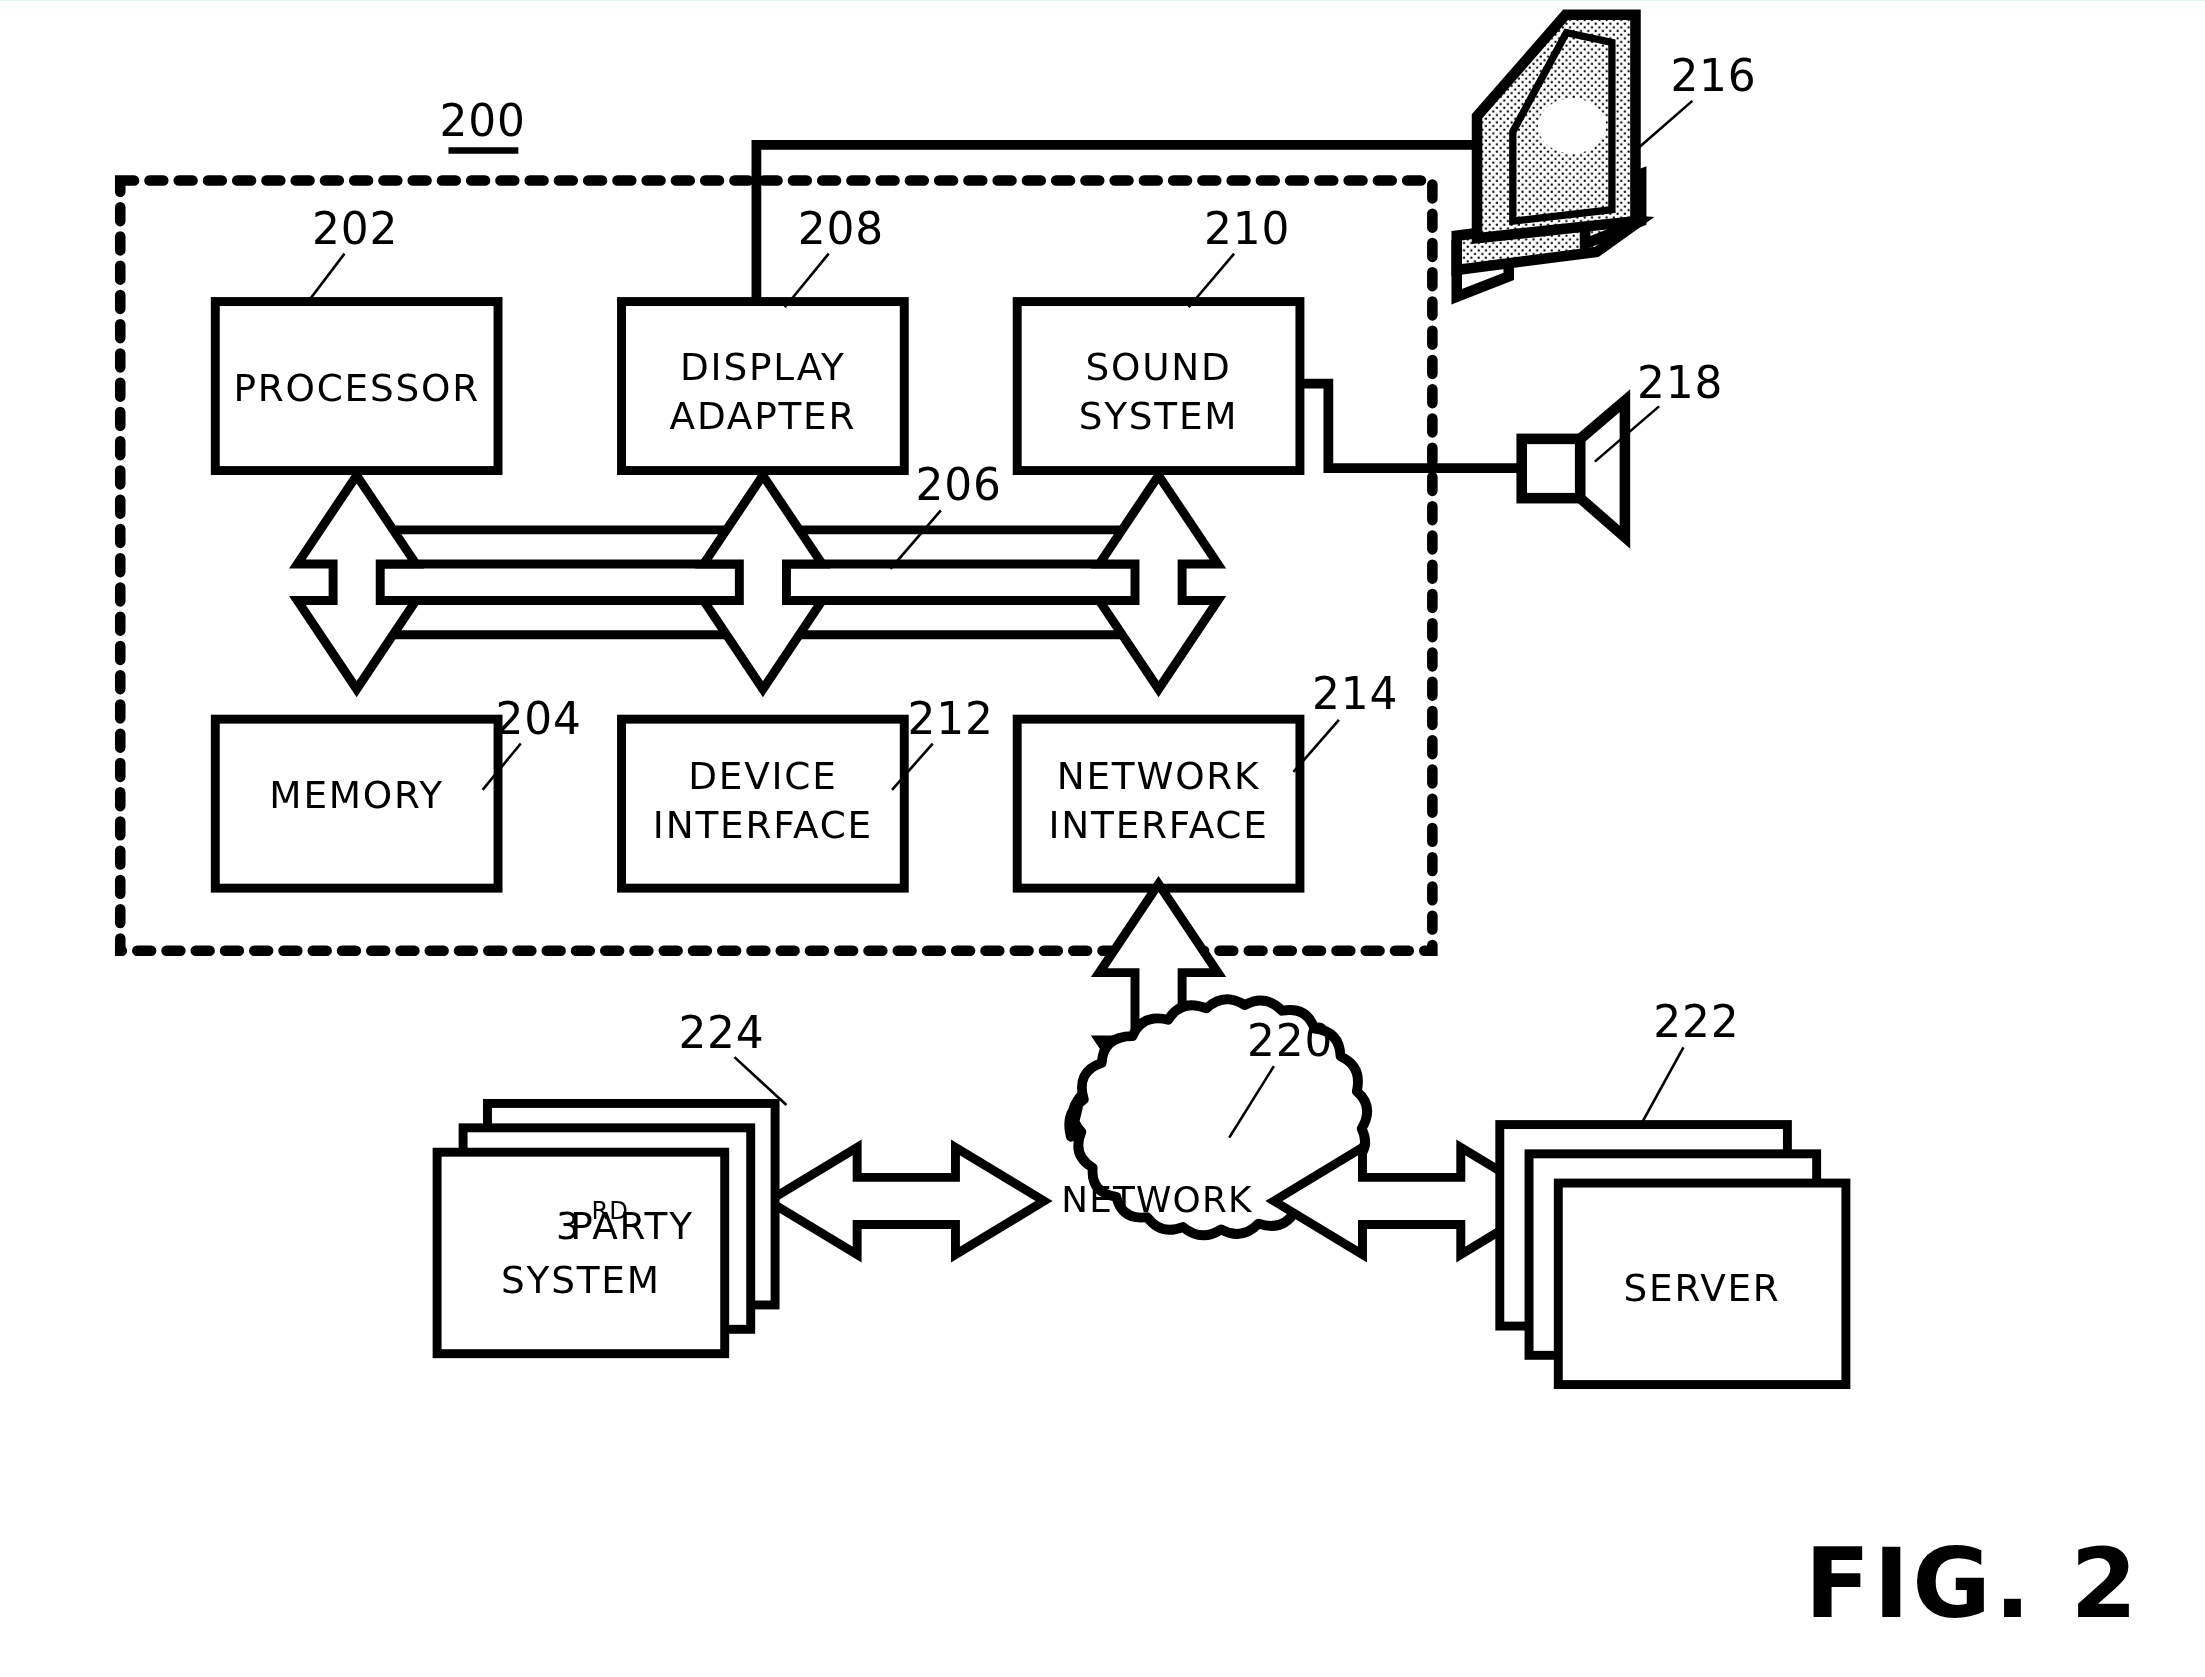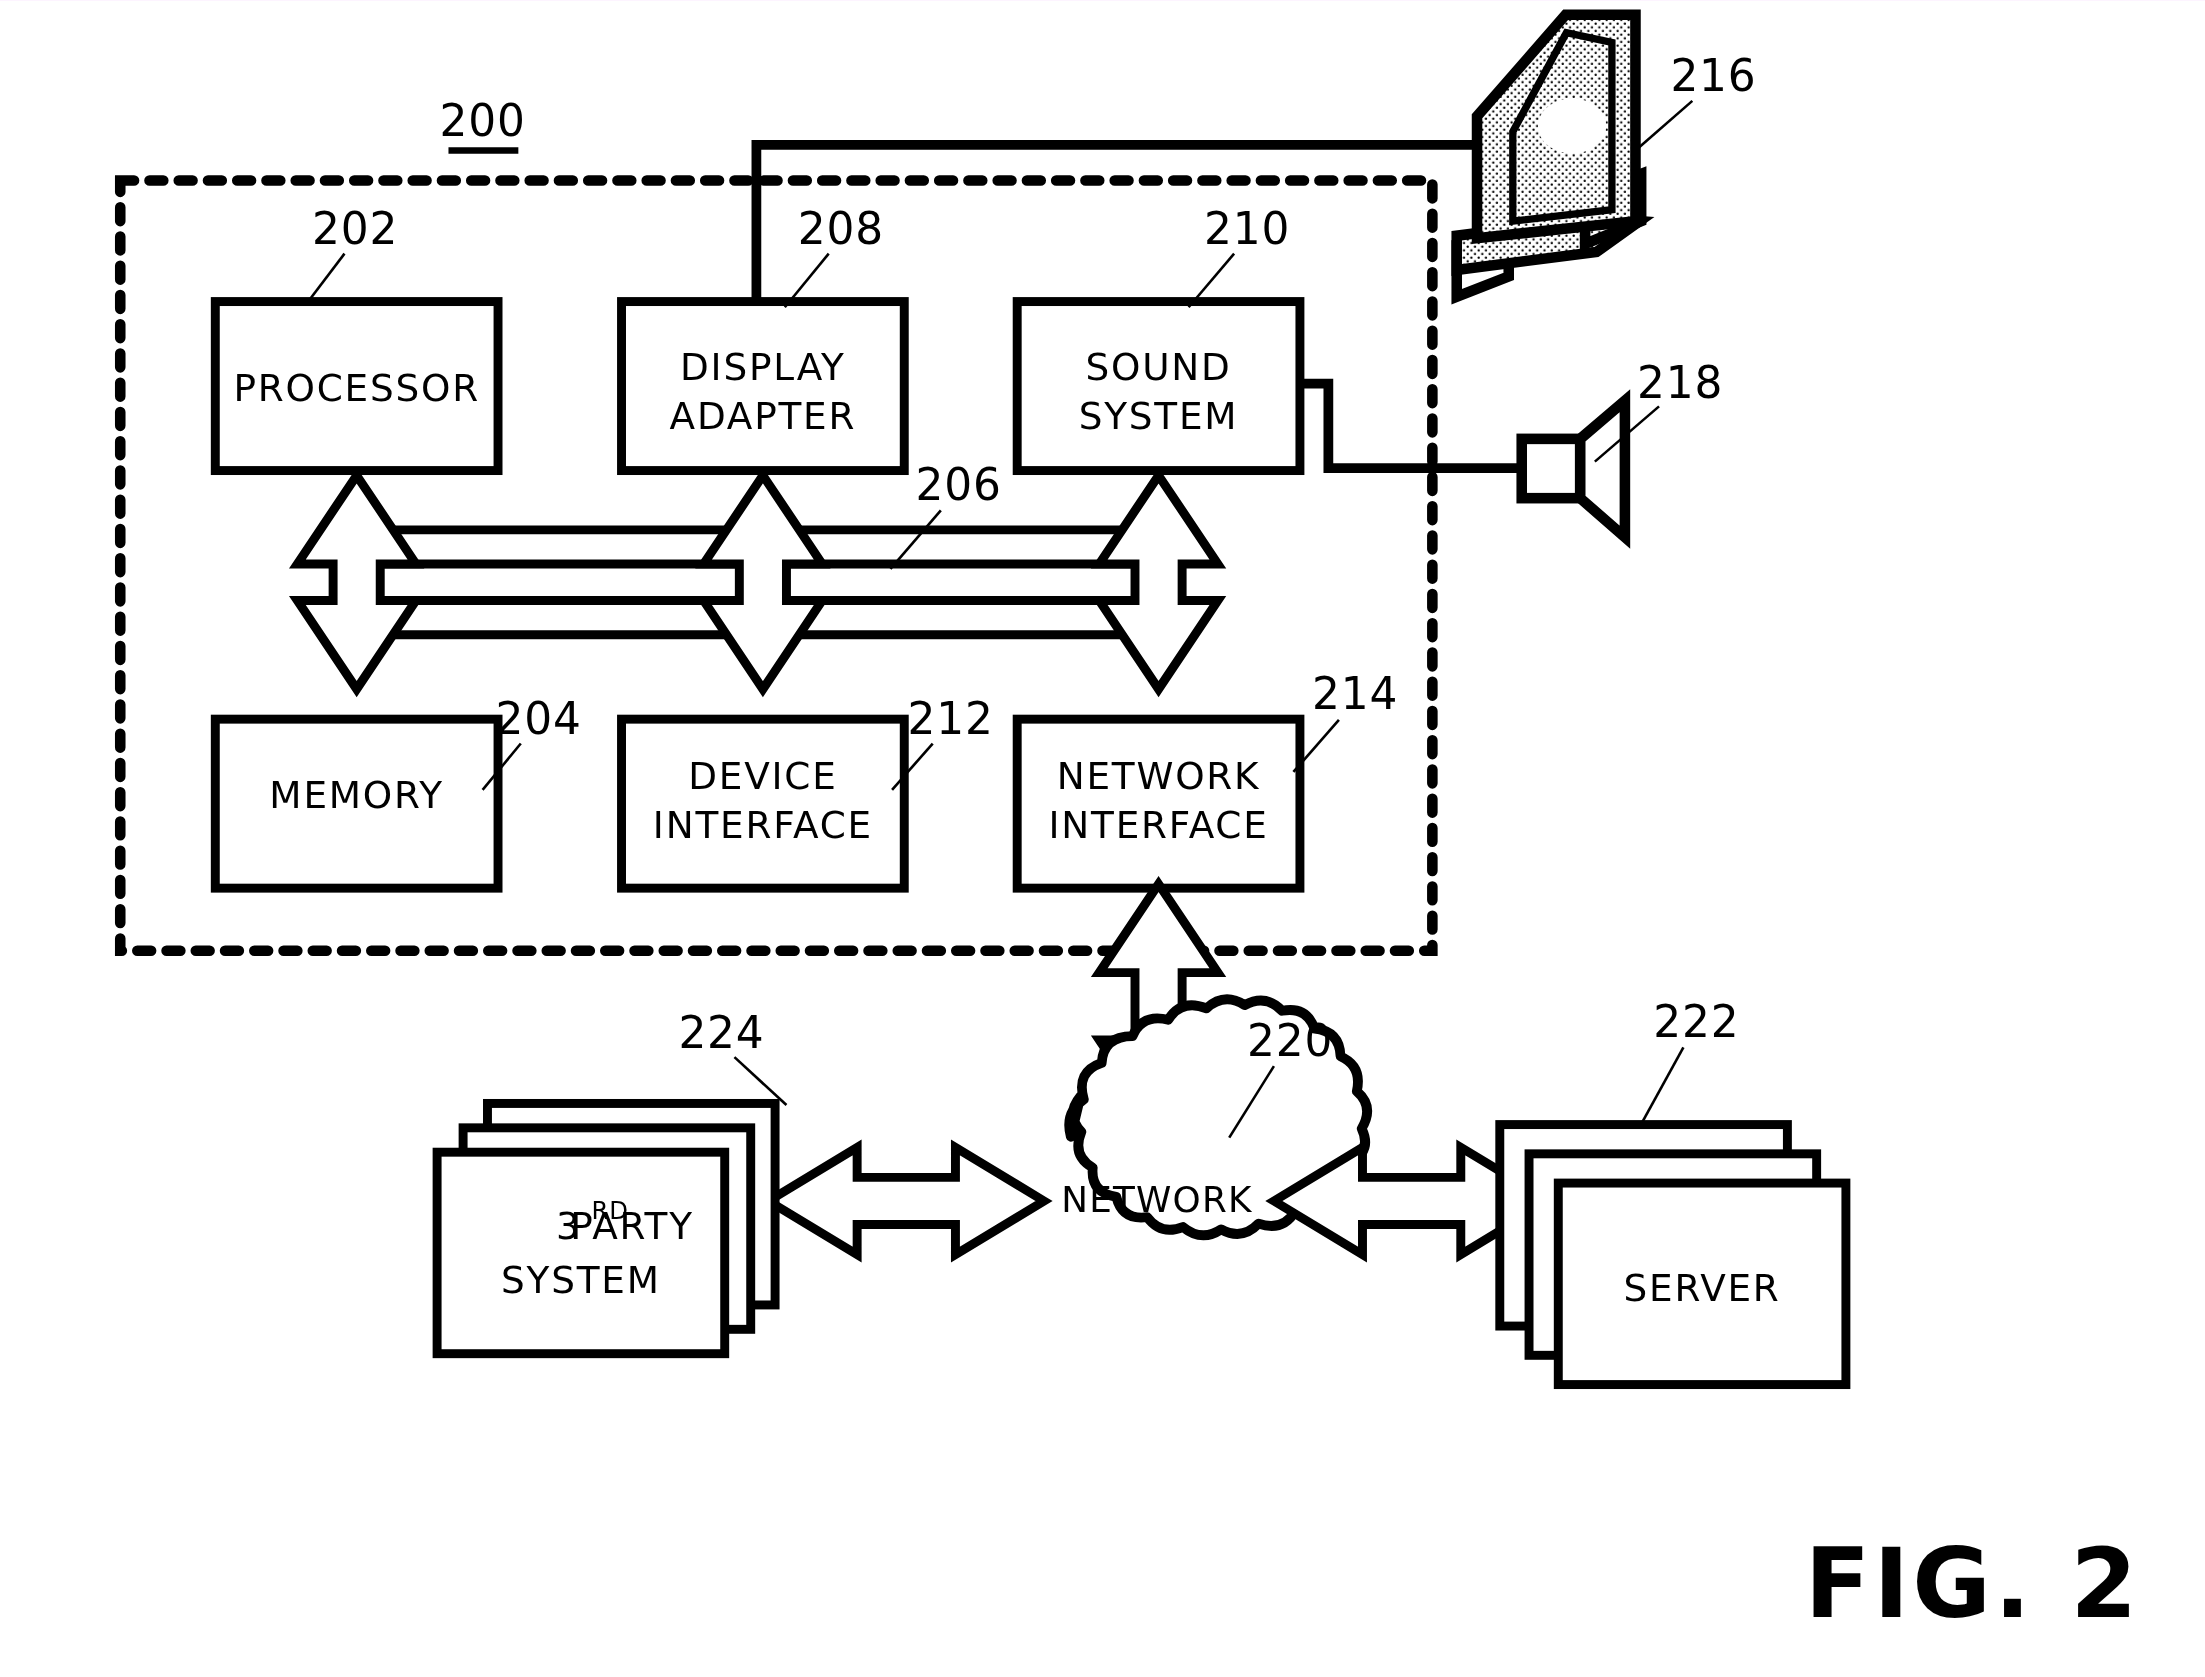--- a/index.html
+++ b/index.html
@@ -11,21 +11,21 @@
   body {
     width: 2205px;
     height: 1678px;
     overflow: hidden;
     font-family: "DejaVu Sans", sans-serif;
   }
   #figure-root {
     position: relative;
     width: 2205px;
     height: 1652px;
-    background: #f0abfc;
+    background: #14b8a6;
   }
   svg#diagram {
     display: block;
     width: 2205px;
     height: 1678px;
   }
   .blk-text {
     font-family: "DejaVu Sans", sans-serif;
     font-size: 46px;
     letter-spacing: 2.2px;

